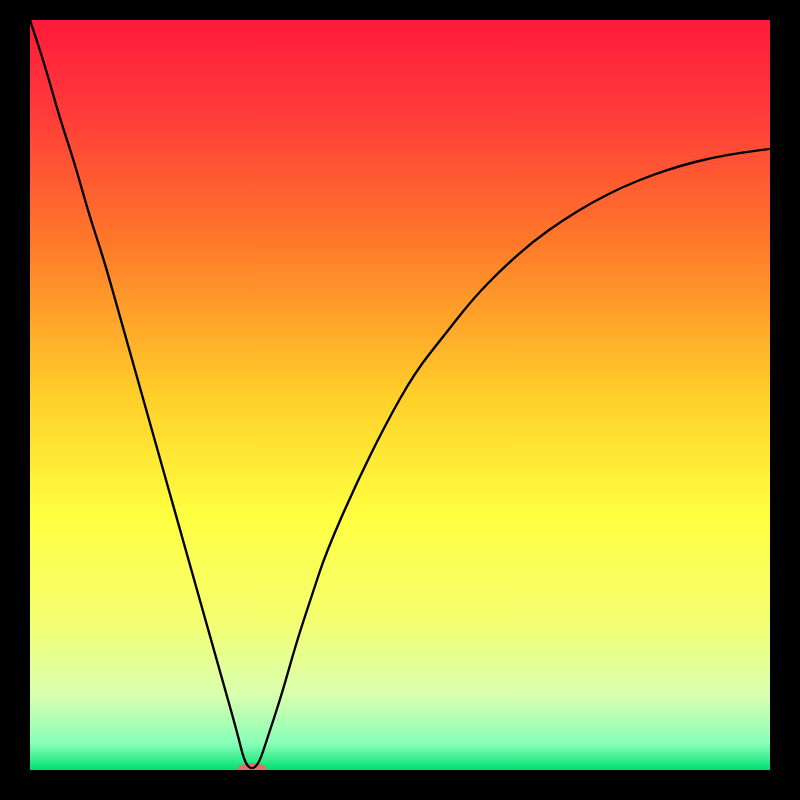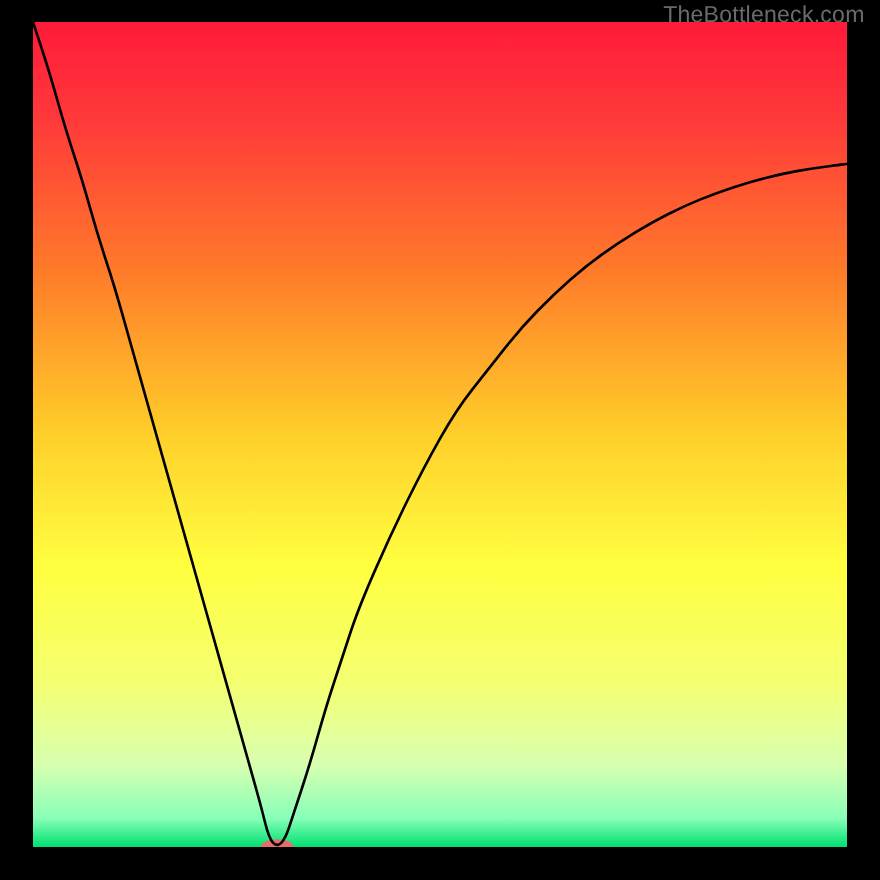--- a/index.html
+++ b/index.html
@@ -54,14 +54,13 @@
             <stop offset="90.00%" stop-color="#d8ffb0"></stop>
             <stop offset="96.50%" stop-color="#88ffb8"></stop>
             <stop offset="100.00%" stop-color="#00e070"></stop>
           </linearGradient>
       </defs>
       <rect id="bg-rect" x="0" y="0" width="740" height="750" fill="url(#bg-grad)"></rect>
       <ellipse id="min-marker" fill="#e36f6b" cx="222" cy="750" rx="15" ry="7"></ellipse>
       <path id="curve" fill="none" stroke="#000" stroke-width="2.4" stroke-linejoin="round" stroke-linecap="round" d="M 0.00 0.00 Q 0.00 0.00 7.40 22.50 Q 14.80 45.00 22.20 71.25 Q 29.60 97.50 37.00 120.00 Q 44.40 142.50 51.80 168.75 Q 59.20 195.00 66.60 217.50 Q 74.00 240.00 81.40 266.25 Q 88.80 292.50 96.20 318.75 Q 103.60 345.00 111.00 371.25 Q 118.40 397.50 125.80 423.75 Q 133.20 450.00 140.60 476.25 Q 148.00 502.50 155.40 528.75 Q 162.80 555.00 170.20 581.25 Q 177.60 607.50 185.00 633.75 Q 192.40 660.00 199.80 686.25 Q 207.20 712.50 210.90 727.50 Q 214.60 742.50 218.30 746.25 Q 222.00 750.00 225.70 746.25 Q 229.40 742.50 233.10 731.25 Q 236.80 720.00 244.20 697.50 Q 251.60 675.00 259.00 648.75 Q 266.40 622.50 273.80 600.00 Q 281.20 577.50 288.60 555.00 Q 296.00 532.50 310.80 498.75 Q 325.60 465.00 340.40 435.00 Q 355.20 405.00 370.00 378.75 Q 384.80 352.50 399.60 333.75 Q 414.40 315.00 429.20 296.25 Q 444.00 277.50 458.80 262.50 Q 473.60 247.50 488.40 234.37 Q 503.20 221.25 518.00 210.75 Q 532.80 200.25 547.60 191.25 Q 562.40 182.25 577.20 174.75 Q 592.00 167.25 606.80 161.25 Q 621.60 155.25 636.40 150.38 Q 651.20 145.50 666.00 141.75 Q 680.80 138.00 695.60 135.38 Q 710.40 132.75 725.20 130.88 T 740.00 129.00"></path>
     </svg>
   </div>
-  <div class="watermark">TheBottleneck.com</div>
 </div>
 
 </body></html>

